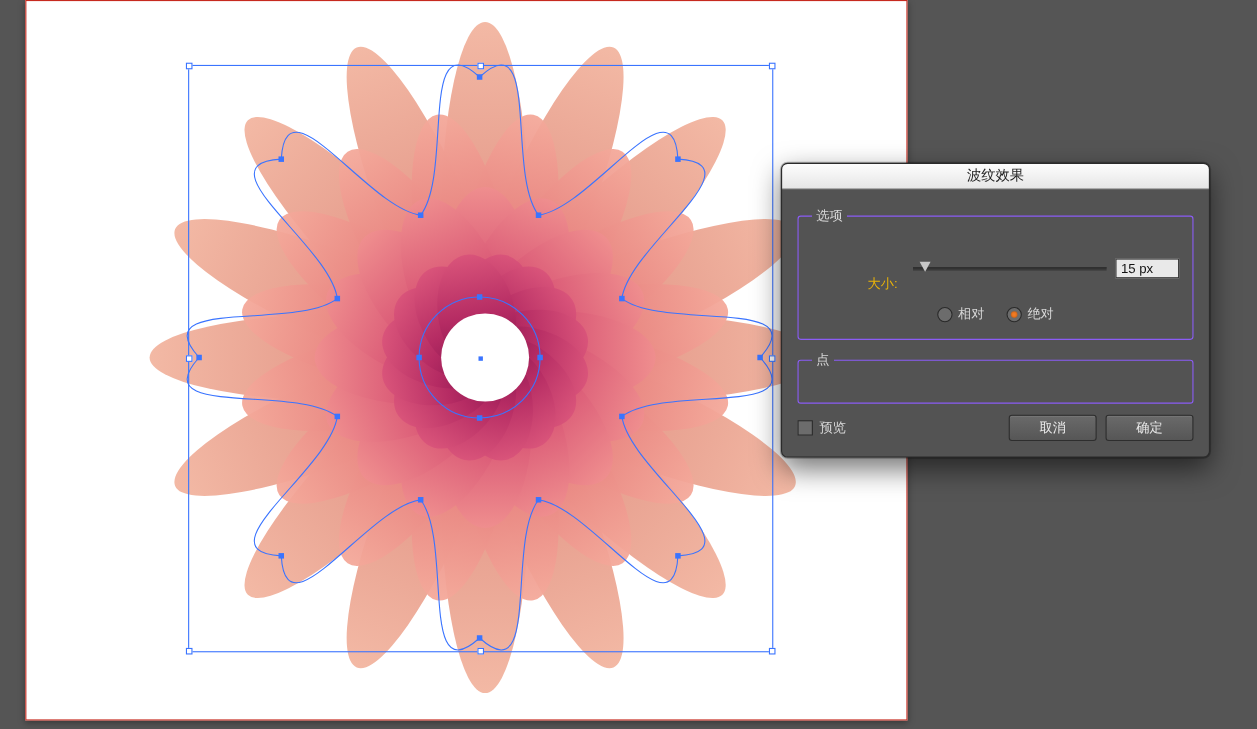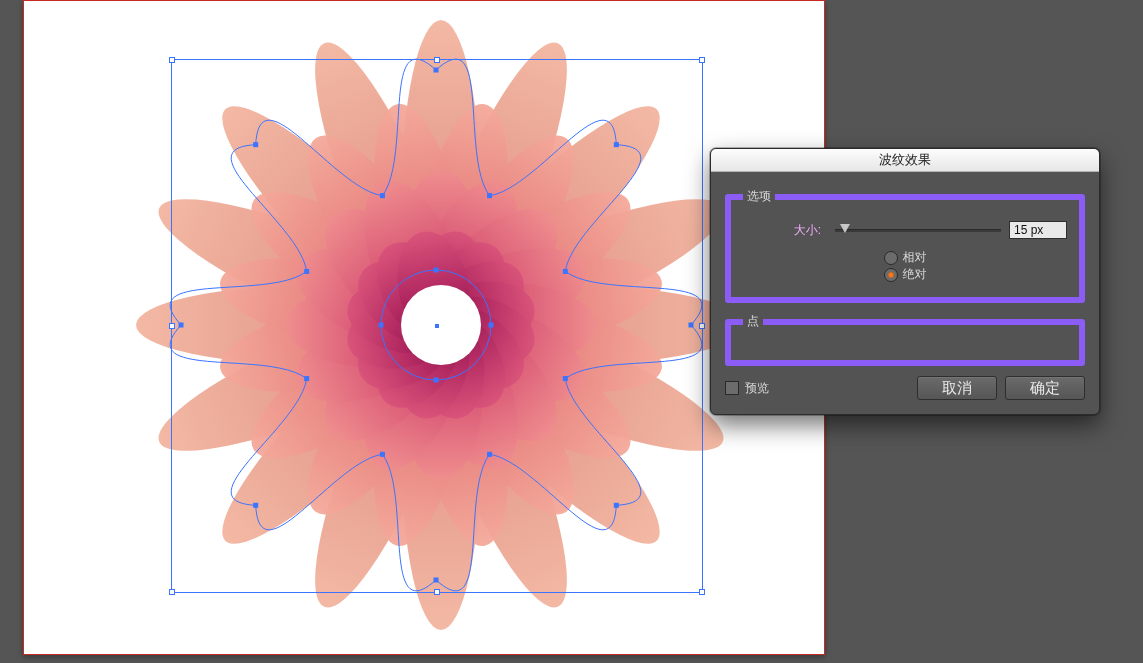--- a/index.html
+++ b/index.html
@@ -120,21 +120,21 @@
     justify-content: center;
     color: #222;
     font-size: 13px;
     position: relative;
   }
   .dialog-body {
     padding: 10px 14px 14px 14px;
   }
 
   fieldset.group {
-    border: 6px solid #8b5cf6;
+    border: 1px solid #8b5cf6;
     border-radius: 3px;
     margin: 6px 0 10px 0;
     padding: 16px 12px 14px 12px;
     position: relative;
   }
   fieldset.group > legend {
     padding: 0 4px;
     color: #d8d8d8;
     font-size: 12px;
   }
@@ -142,23 +142,24 @@
   .row {
     display: flex;
     align-items: center;
     margin-bottom: 10px;
   }
   .row:last-child { margin-bottom: 0; }
   .row .lab {
     min-width: 78px;
     text-align: right;
     padding-right: 6px;
-    color: #f0abfc;
-  }
-  .row.center { justify-content: center; flex-direction: column; }
+    color: #eab308;
+    margin-top: 29px;
+  }
+  .row.center { justify-content: center; }
 
   .slider-track {
     flex: 1;
     height: 2px;
     background: #3a3a3a;
     border-top: 1px solid #2a2a2a;
     position: relative;
     margin: 0 8px;
   }
   .slider-thumb {
@@ -226,21 +227,21 @@
   }
   .footer-row .spacer { flex: 1; }
 
   .btn {
     min-width: 78px;
     height: 22px;
     background: linear-gradient(180deg,#6a6a6a,#565656);
     border: 1px solid #2e2e2e;
     border-radius: 3px;
     color: #eaeaea;
-    font-size: 15px;
+    font-size: 12px;
     display: inline-flex;
     align-items: center;
     justify-content: center;
     margin-left: 8px;
     cursor: pointer;
     box-shadow: inset 0 1px 0 rgba(255,255,255,0.08);
   }
 </style>
 </head>
 <body>

